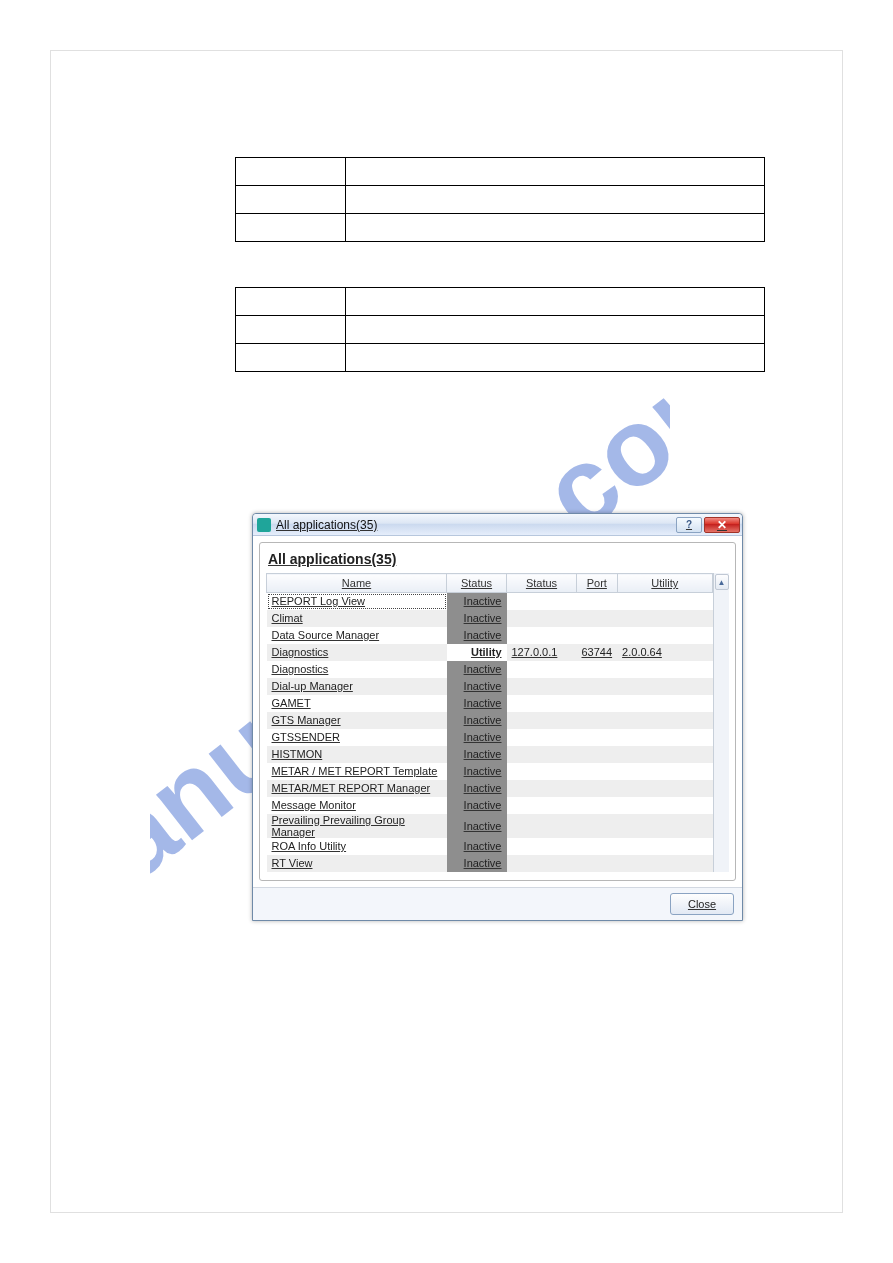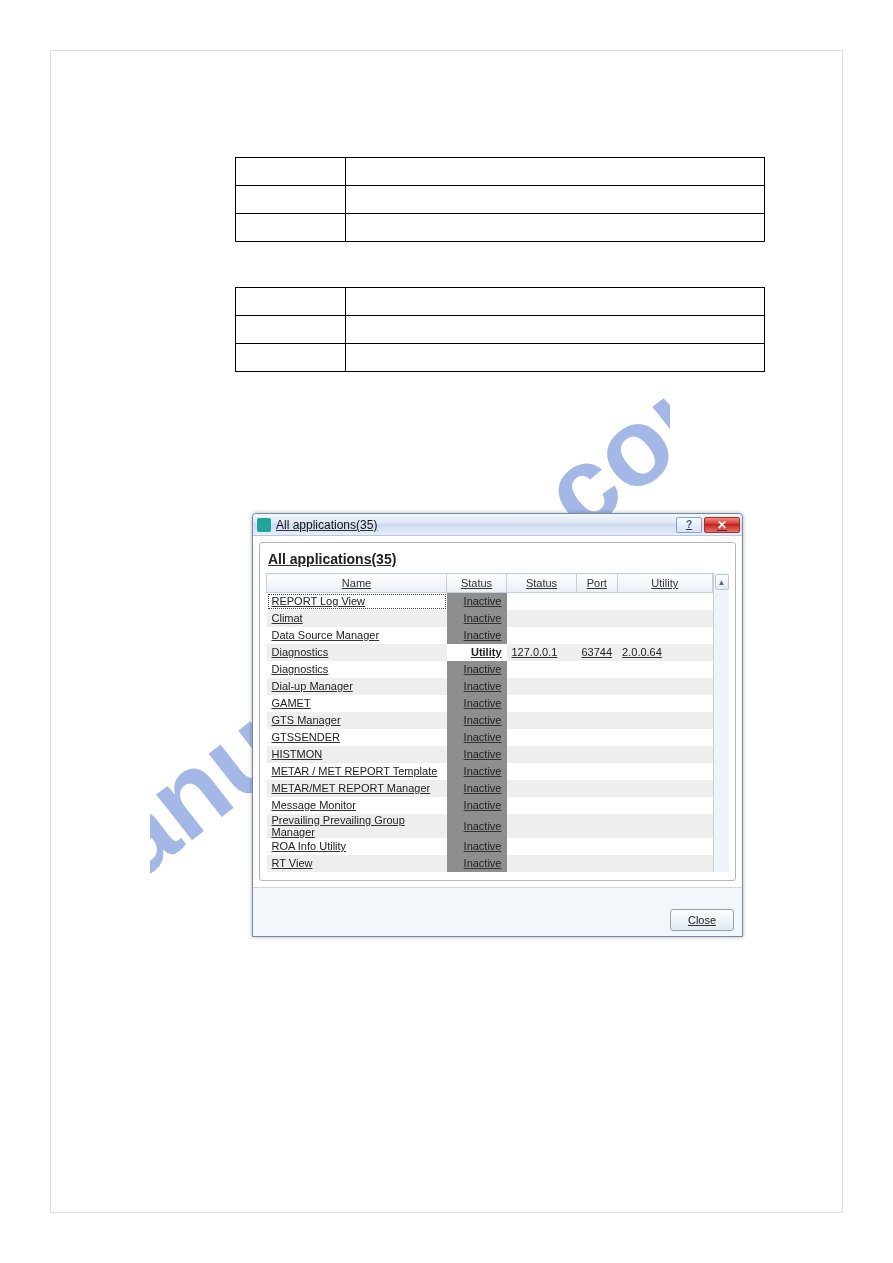--- a/index.html
+++ b/index.html
@@ -175,21 +175,20 @@
     min-width: 64px;
     height: 22px;
     border: 1px solid #8aa3c2;
     border-radius: 3px;
     background: linear-gradient(#fefefe,#e2e9f4);
     font-size: 11px;
     color: #222;
     display:flex;align-items:center;justify-content:center;
     padding: 0 10px;
     cursor: pointer;
-    margin-top: 16px;
   }
   .col-name { width: 180px; text-align: left; }
   .col-status { width: 60px; }
   .col-addr { width: 70px; }
   .col-port { width: 24px; }
   .col-ver { }
   td.c-name { text-align:left; }
   td.c-status { text-align:right; padding-left:4px; }
   td.c-addr,td.c-port,td.c-ver { text-align:left; }
   .grid-body-container {

